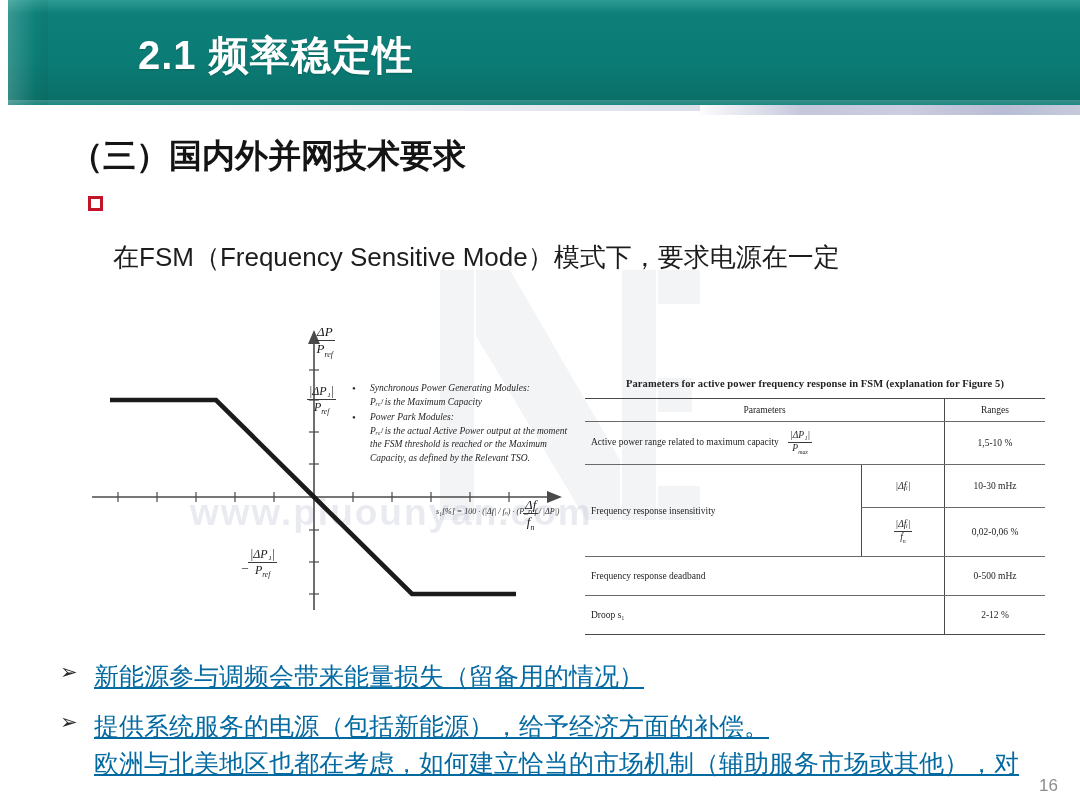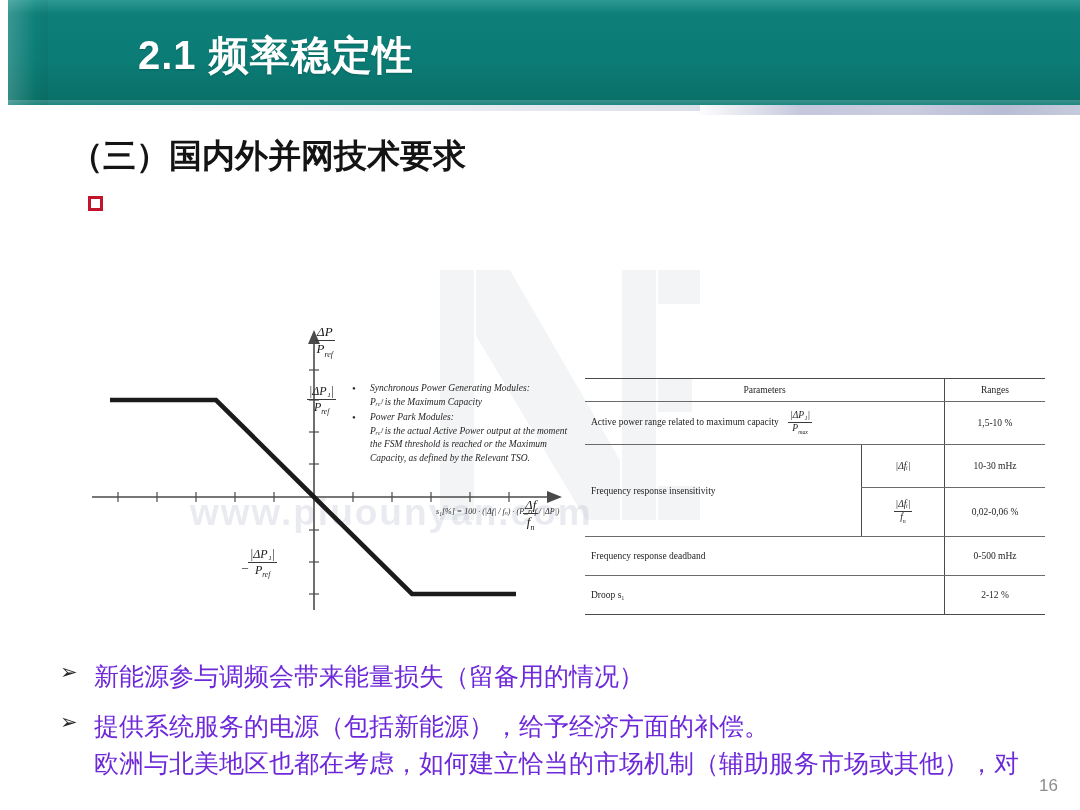--- a/index.html
+++ b/index.html
@@ -185,21 +185,21 @@
   .bottom-list { position: absolute; left: 60px; top: 658px; width: 990px; }
   .blist-item {
     display: flex; align-items: flex-start; gap: 14px;
     margin-bottom: 13px;
   }
   .arrow-bullet {
     flex: none; width: 20px; padding-top: 4px;
     font-size: 21px; color: #2a2a2a; line-height: 1;
     font-family: "DejaVu Sans", sans-serif;
   }
-  .blist-text { font-size: 25px; line-height: 37px; color: #6d28d9; }
+  .blist-text { font-size: 25px; line-height: 37px; color: #0369a1; text-decoration: underline; }
   .blist-text .ln { display: block; white-space: nowrap; }
 
   
   .page-number {
     position: absolute; right: 22px; bottom: 14px;
     font-size: 17px; color: #8d8d8d;
   }
 </style>
 </head>
 <body>
@@ -224,20 +224,21 @@
 </div>
 <div class="watermark-url">www.piuounyan.com</div>
 
 <div class="section-heading">（三）国内外并网技术要求</div>
 
 <div class="sub-bullet-row">
   <span class="red-square"></span>
 </div>
 
 <div class="para">
+  <span class="ln">在FSM（Frequency Sensitive Mode）模式下，要求电源在一定</span>
 </div>
 
 <div class="figure-chart">
   <svg width="500" height="295" viewBox="0 0 500 295" aria-hidden="true">
 
     <line x1="0" y1="175" x2="455" y2="175" stroke="#4a4a4a" stroke-width="1.6"></line>
     <polygon points="455,169 470,175 455,181" fill="#4a4a4a"></polygon>
 
     <line x1="222" y1="288" x2="222" y2="22" stroke="#4a4a4a" stroke-width="1.6"></line>
     <polygon points="216,22 222,8 228,22" fill="#4a4a4a"></polygon>
@@ -301,20 +302,21 @@
   <div style="position:relative;">
     <span class="bdot">•</span>
     <span class="annot-line">Power Park Modules:</span>
     <span class="annot-line">Pᵣₑᶠ is the actual Active Power output at the moment</span>
     <span class="annot-line">the FSM threshold is reached or the Maximum</span>
     <span class="annot-line">Capacity, as defined by the Relevant TSO.</span>
   </div>
 </div>
 
 <div class="table-figure">
+  <div class="table-caption">Parameters for active power frequency response in FSM (explanation for Figure 5)</div>
   <table class="param-table">
     <thead>
       <tr>
         <th colspan="2" class="hdr-cell t-top t-thin">Parameters</th>
         <th class="hdr-cell t-top t-thin v-left">Ranges</th>
       </tr>
     </thead>
     <tbody>
 
       <tr>

